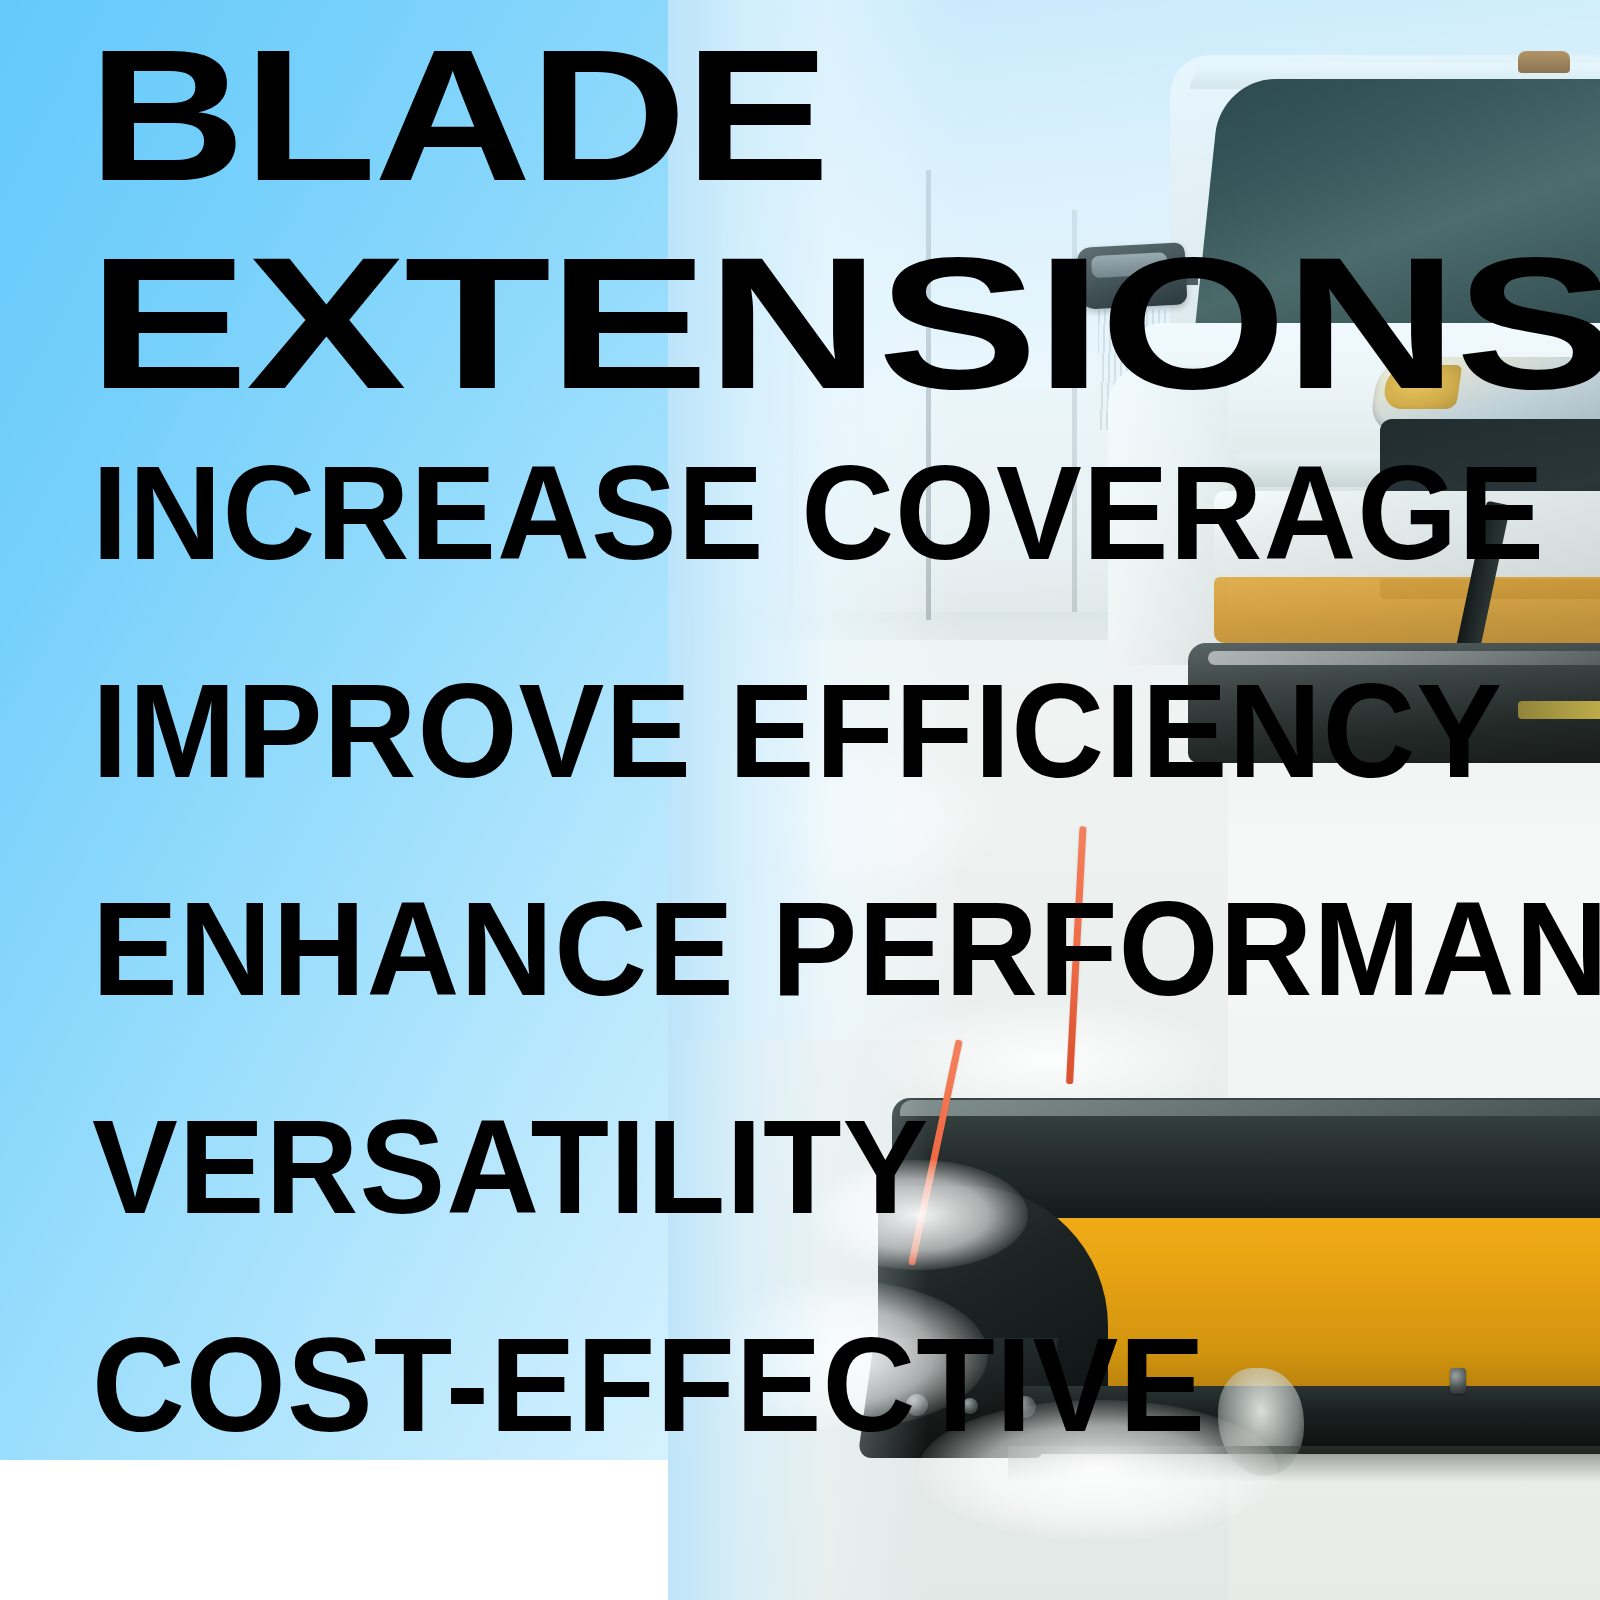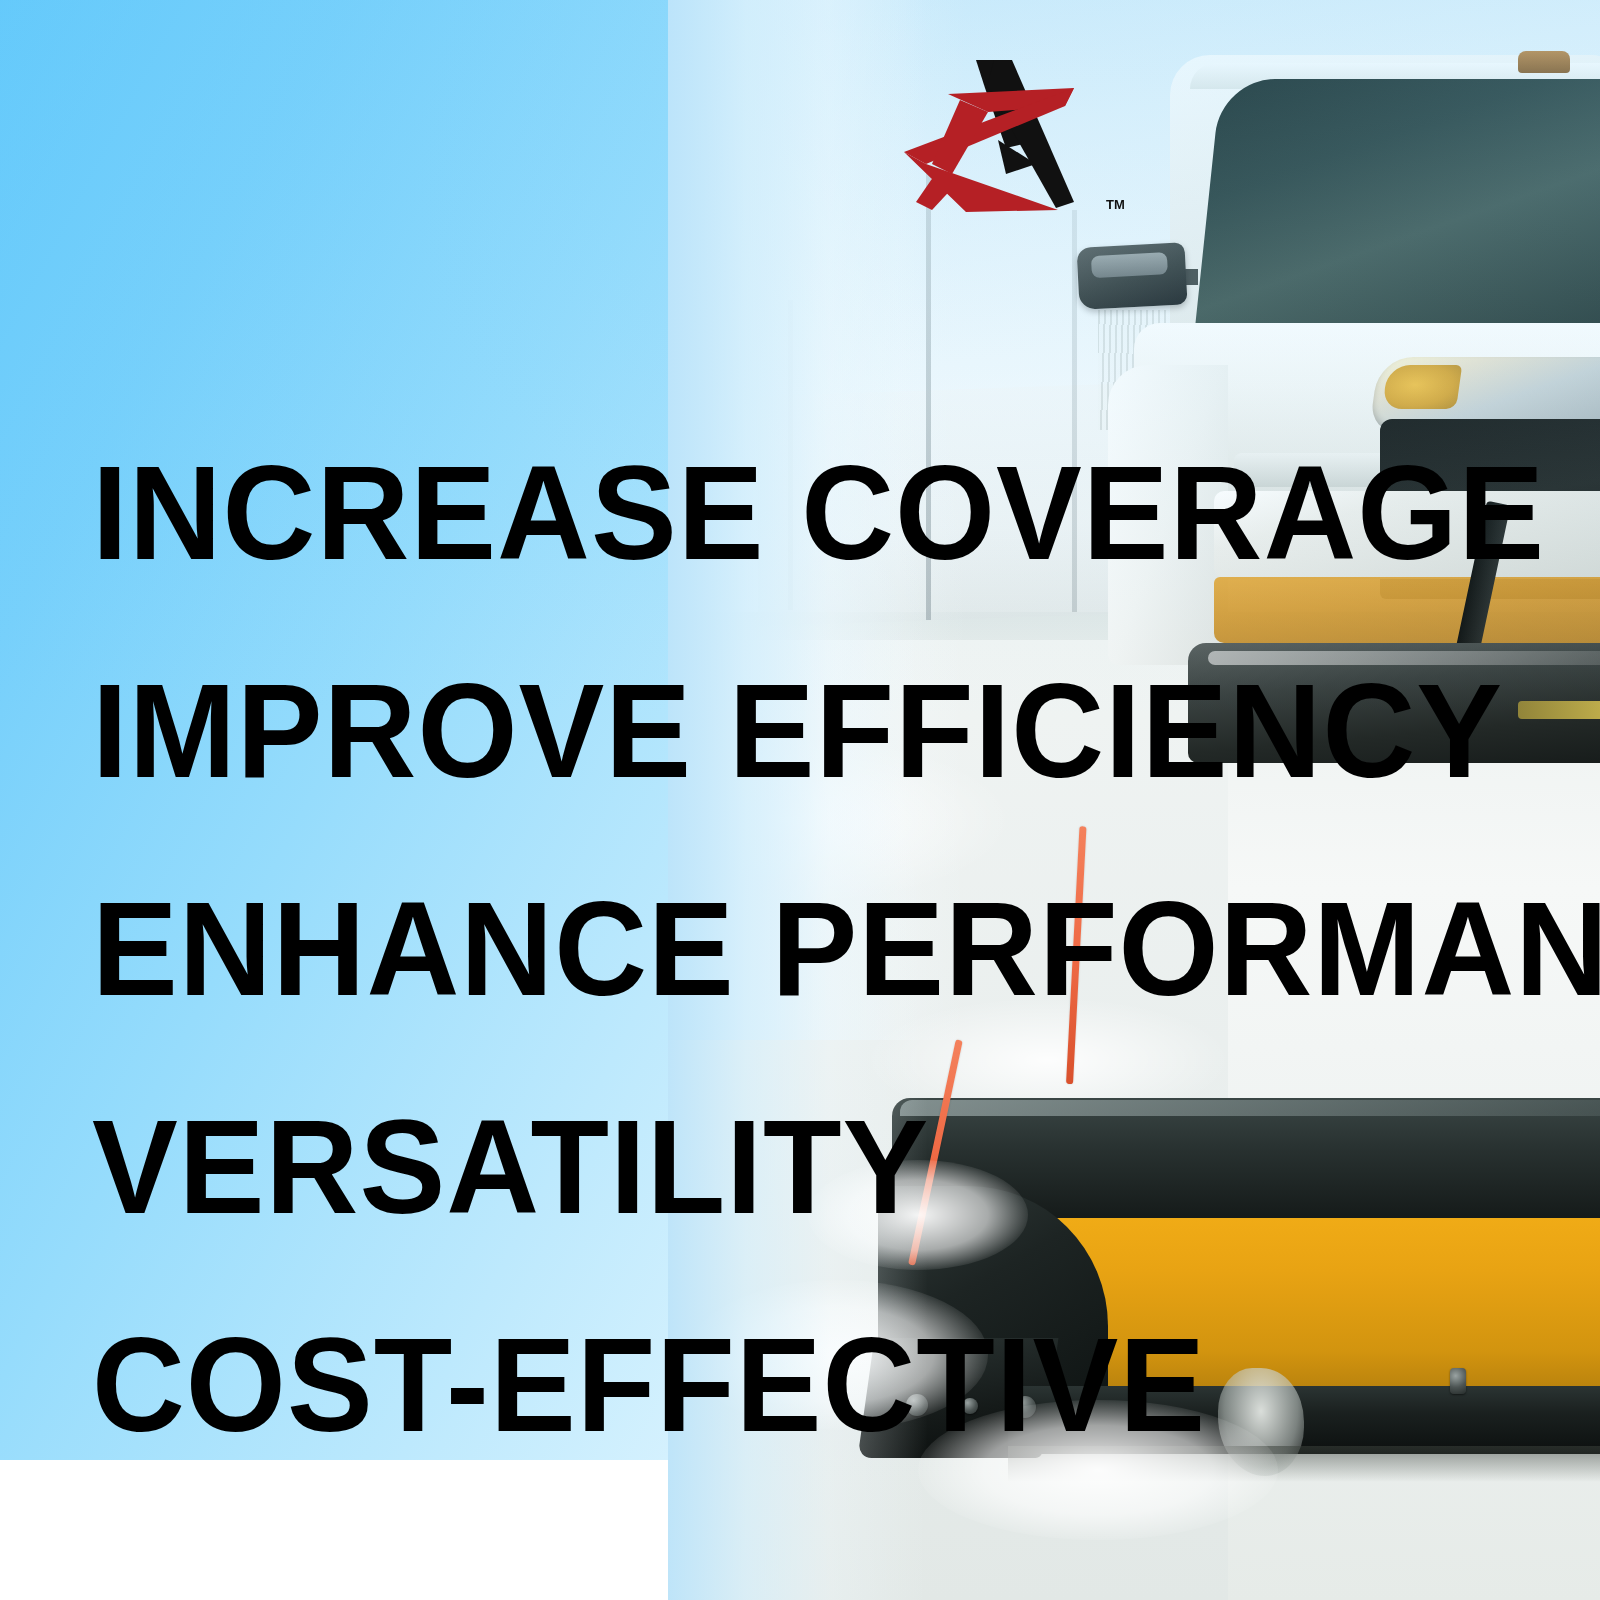--- a/index.html
+++ b/index.html
@@ -494,40 +494,27 @@
       <div class="photo-fade"></div>
     </div>
   </div>
 
   <div class="bg-gradient-v" style="z-index:15; pointer-events:none; mix-blend-mode:normal; background:linear-gradient(180deg, rgba(110,205,250,0.18) 0%, rgba(255,255,255,0) 45%);"></div>
   <div class="photo-left-blend"></div>
   <div class="photo-crop-mask"></div>
 
   <div class="content">
 
-
-    <div class="logo">
-      <svg viewBox="0 0 270 172" xmlns="http://www.w3.org/2000/svg" aria-hidden="true">
-
-        <g>
-          <polygon points="116,8 134,8 163,92 146,96 125,36" fill="#111111"></polygon>
-          <polygon points="134,8 152,8 214,150 196,156 127,34" fill="#111111"></polygon>
-          <polygon points="138,88 176,112 146,122" fill="#111111"></polygon>
-        </g>
-
-        <g>
-          <polygon points="88,42 214,36 205,54 128,60" fill="#b52025"></polygon>
-          <polygon points="214,36 205,54 66,112 44,100" fill="#b52025"></polygon>
-          <polygon points="44,100 66,112 198,158 106,160" fill="#b52025"></polygon>
-          <polygon points="78,118 98,130 72,158 56,150" fill="#b52025"></polygon>
-          <polygon points="100,48 128,60 92,122 72,112" fill="#b52025"></polygon>
-        </g>
-        <text x="246" y="157" font-family="Liberation Sans, sans-serif" font-size="13" font-weight="700" fill="#111111">TM</text>
-      </svg>
+    <div class="headline-wrap">
+      <div class="headline-row">
+        <h1 class="headline">BLADE</h1>
+      </div>
+      <h1 class="headline-2">EXTENSIONS</h1>
     </div>
+
 
     <div class="bullets">
       <p class="bullet">INCREASE COVERAGE</p>
       <p class="bullet">IMPROVE EFFICIENCY</p>
       <p class="bullet">ENHANCE PERFORMANCE</p>
       <p class="bullet">VERSATILITY</p>
       <p class="bullet">COST-EFFECTIVE</p>
     </div>
 
   </div>

